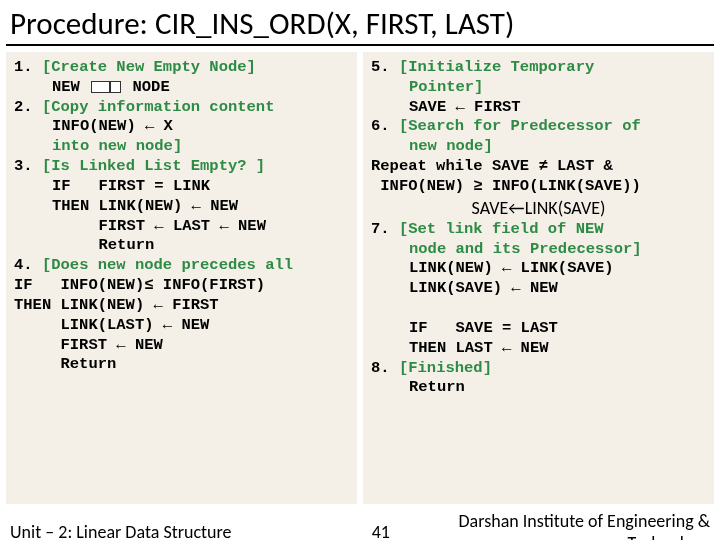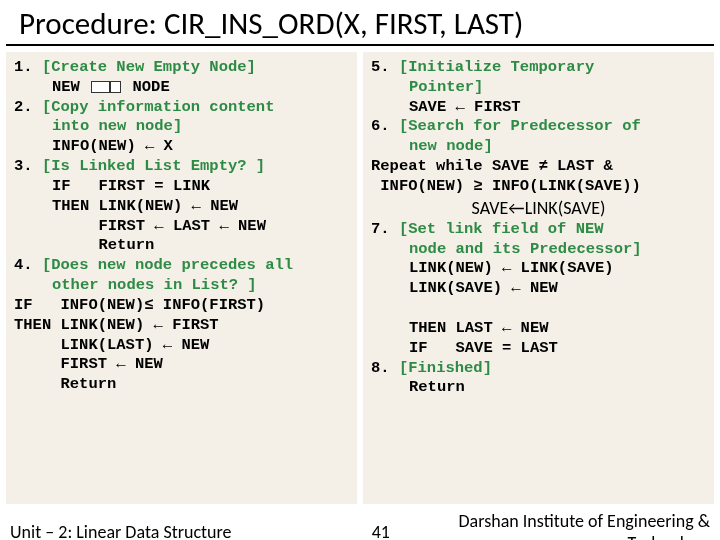--- a/index.html
+++ b/index.html
@@ -7,21 +7,20 @@
     width: 720px;
     height: 540px;
     background: #fff;
     font-family: Calibri, Arial, sans-serif;
     overflow: hidden;
   }
   .title {
     font-size: 31px;
     padding: 4px 10px 2px 10px;
     color: #000;
-    margin-left: 9px;
   }
   .underline {
     height: 2px;
     background: #000;
     margin: 0 6px 6px 6px;
   }
   .cols {
     display: flex;
     gap: 6px;
     padding: 0 6px;
@@ -77,31 +76,30 @@
 
 <div class="title">Procedure: CIR_INS_ORD(X, FIRST, LAST)</div>
 <div class="underline"></div>
 
 <div class="cols">
   <div class="col">
     <div><span>1.</span> <span class="bracket">[Create New Empty Node]</span></div>
     <div class="indent1 nowrap"><span>NEW </span><span class="node-shape"></span><span> NODE</span></div>
 
     <div><span>2.</span> <span class="bracket">[Copy information content</span></div>
+    <div class="indent1">INFO(NEW) ← X</div>
     <div class="indent1"><span class="bracket">into new node]</span></div>
-    <div class="indent1">INFO(NEW) ← X</div>
 
     <div><span>3.</span> <span class="bracket">[Is Linked List Empty? ]</span></div>
     <div class="indent1" style="white-space:pre">IF   FIRST = LINK</div>
     <div class="indent1" style="white-space:pre">THEN LINK(NEW) ← NEW</div>
     <div class="indent1" style="white-space:pre">     FIRST ← LAST ← NEW</div>
     <div class="indent1" style="white-space:pre">     Return</div>
 
     <div><span>4.</span> <span class="bracket">[Does new node precedes all</span></div>
-    <div class="indent1"><span class="bracket">other nodes in List? ]</span></div>
     <div class="indent0" style="white-space:pre">IF   INFO(NEW)≤ INFO(FIRST)</div>
     <div class="indent0" style="white-space:pre">THEN LINK(NEW) ← FIRST</div>
     <div class="indent0" style="white-space:pre">     LINK(LAST) ← NEW</div>
     <div class="indent0" style="white-space:pre">     FIRST ← NEW</div>
     <div class="indent0" style="white-space:pre">     Return</div>
   </div>
 
   <div class="col">
     <div><span>5.</span> <span class="bracket">[Initialize Temporary</span></div>
     <div class="indent1"><span class="bracket">Pointer]</span></div>
@@ -111,22 +109,22 @@
     <div class="indent1"><span class="bracket">new node]</span></div>
     <div>Repeat while SAVE ≠ LAST &amp;</div>
     <div style="white-space:pre"> INFO(NEW) ≥ INFO(LINK(SAVE))</div>
     <div class="sans" style="text-align:center;font-size:18px">SAVE←LINK(SAVE)</div>
 
     <div><span>7.</span> <span class="bracket">[Set link field of NEW</span></div>
     <div class="indent1"><span class="bracket">node and its Predecessor]</span></div>
     <div class="indent1">LINK(NEW) ← LINK(SAVE)</div>
     <div class="indent1">LINK(SAVE) ← NEW</div>
     <div style="white-space:pre"> </div>
+    <div class="indent1" style="white-space:pre">IF   SAVE = LAST</div>
     <div class="indent1" style="white-space:pre">THEN LAST ← NEW</div>
-    <div class="indent1" style="white-space:pre">IF   SAVE = LAST</div>
 
     <div><span>8.</span> <span class="bracket">[Finished]</span></div>
     <div class="indent1">Return</div>
   </div>
 </div>
 
 <div class="footer">
   <div class="footer-left">Unit – 2: Linear Data Structure</div>
   <div class="footer-mid">41</div>
   <div class="footer-right">Darshan Institute of Engineering &amp; Technology</div>

